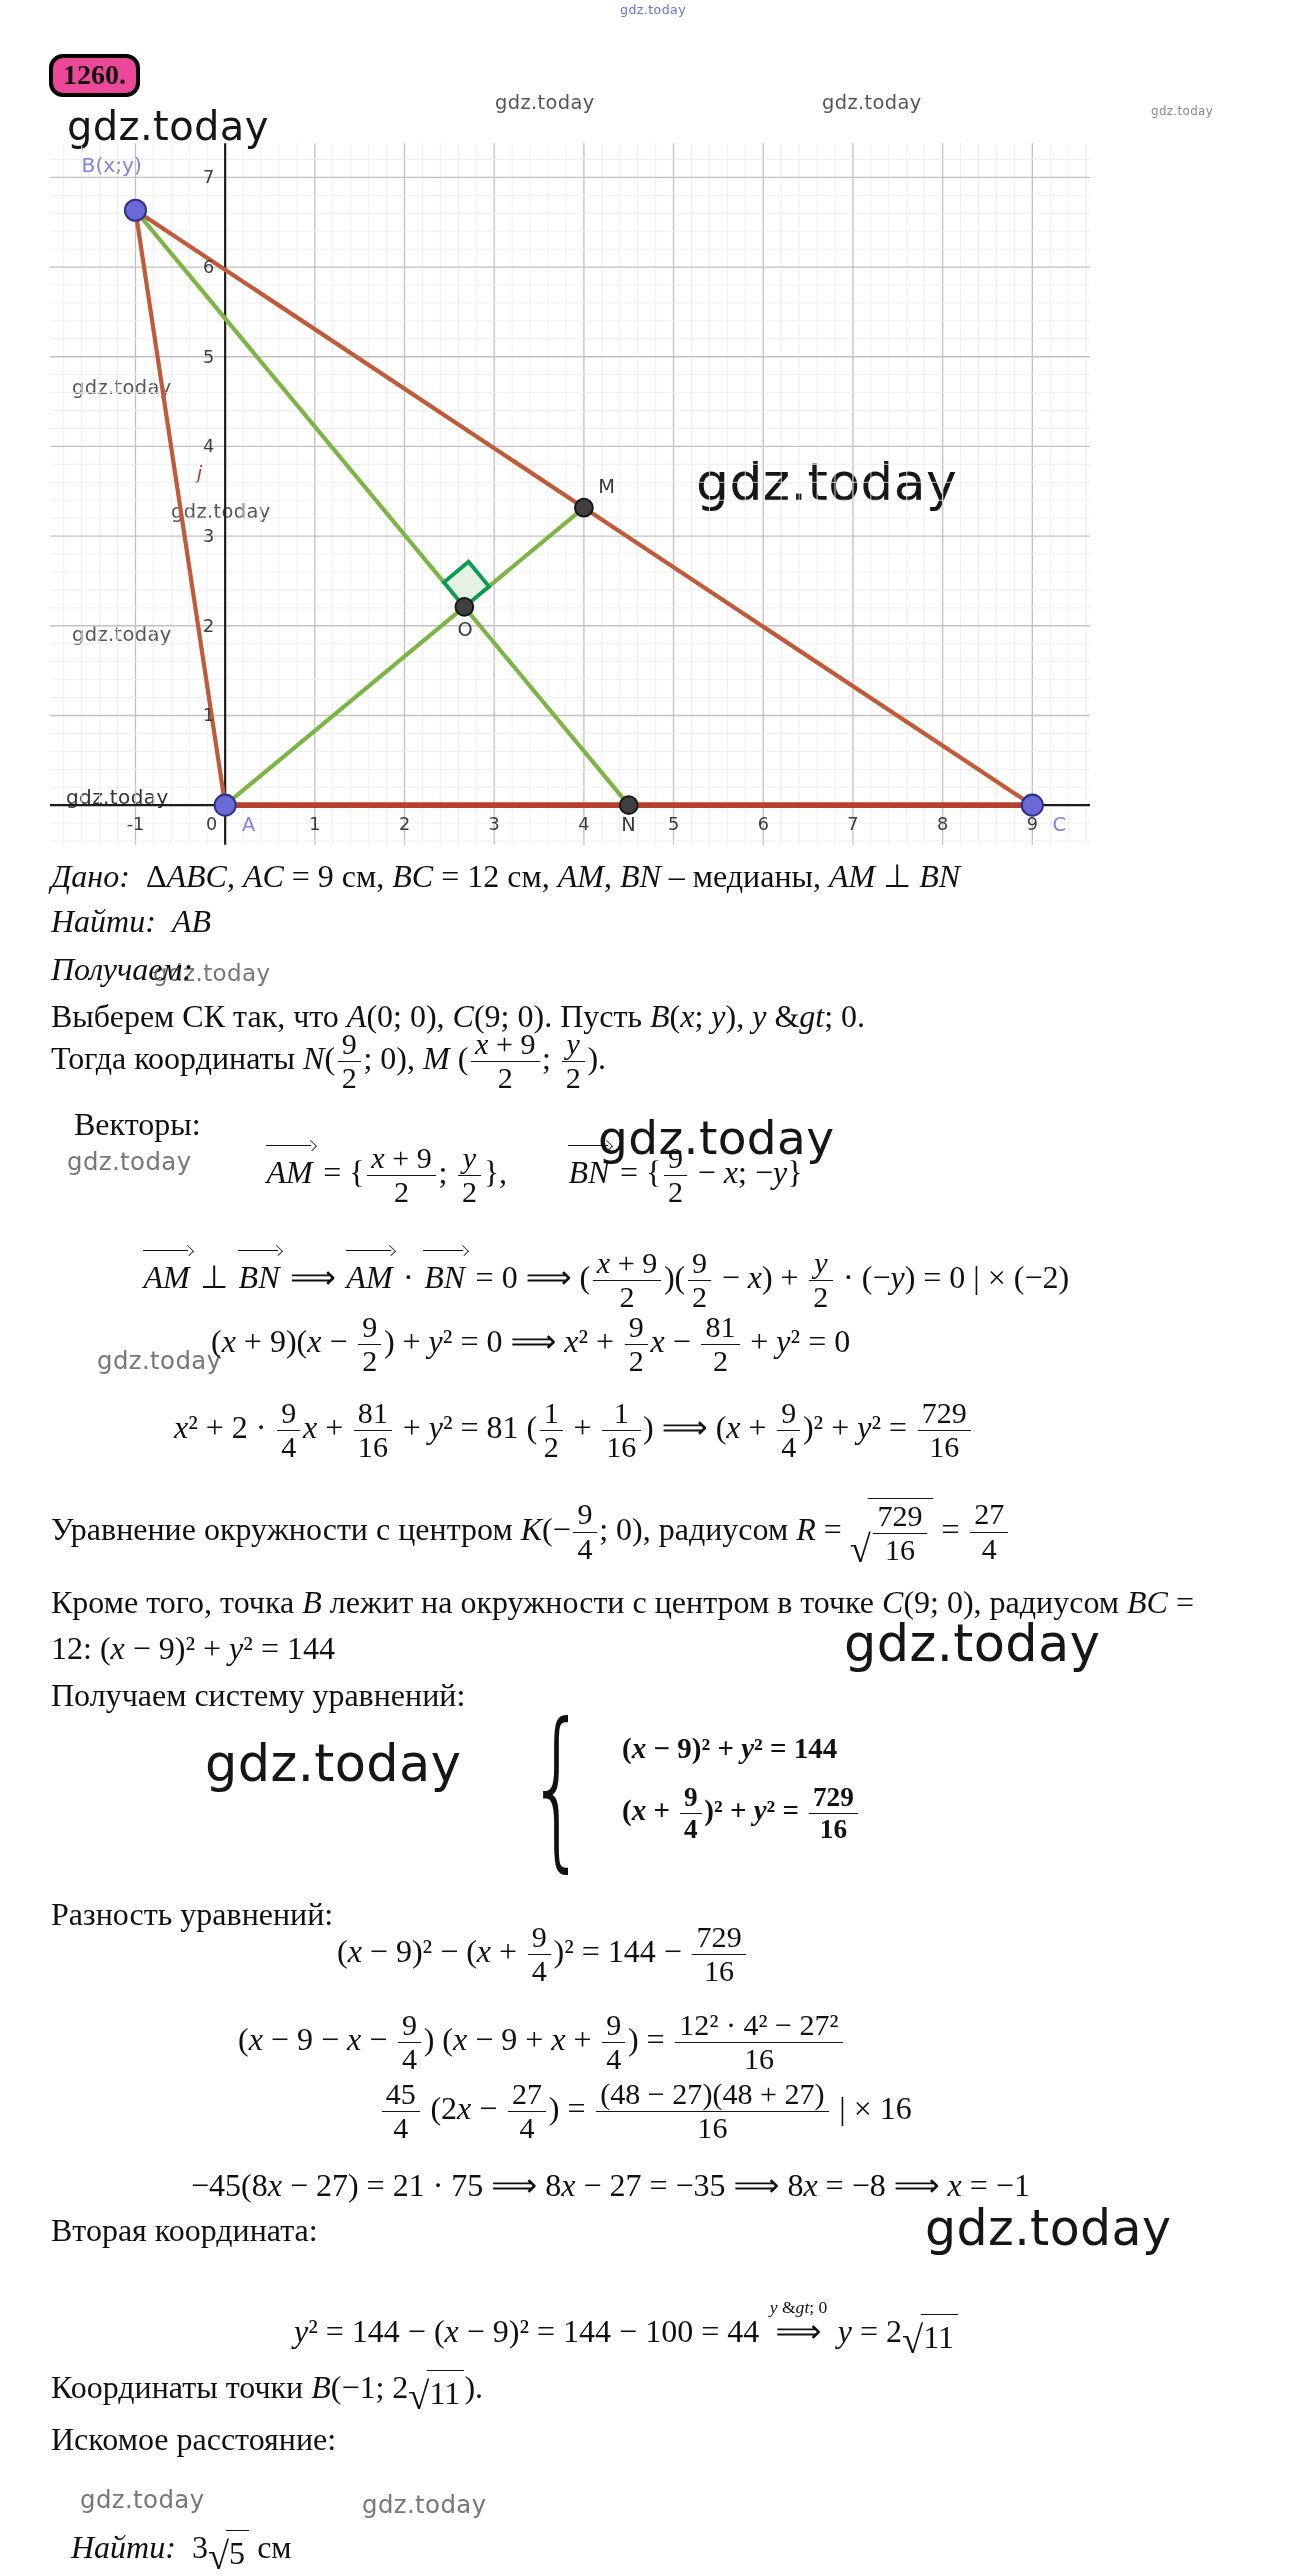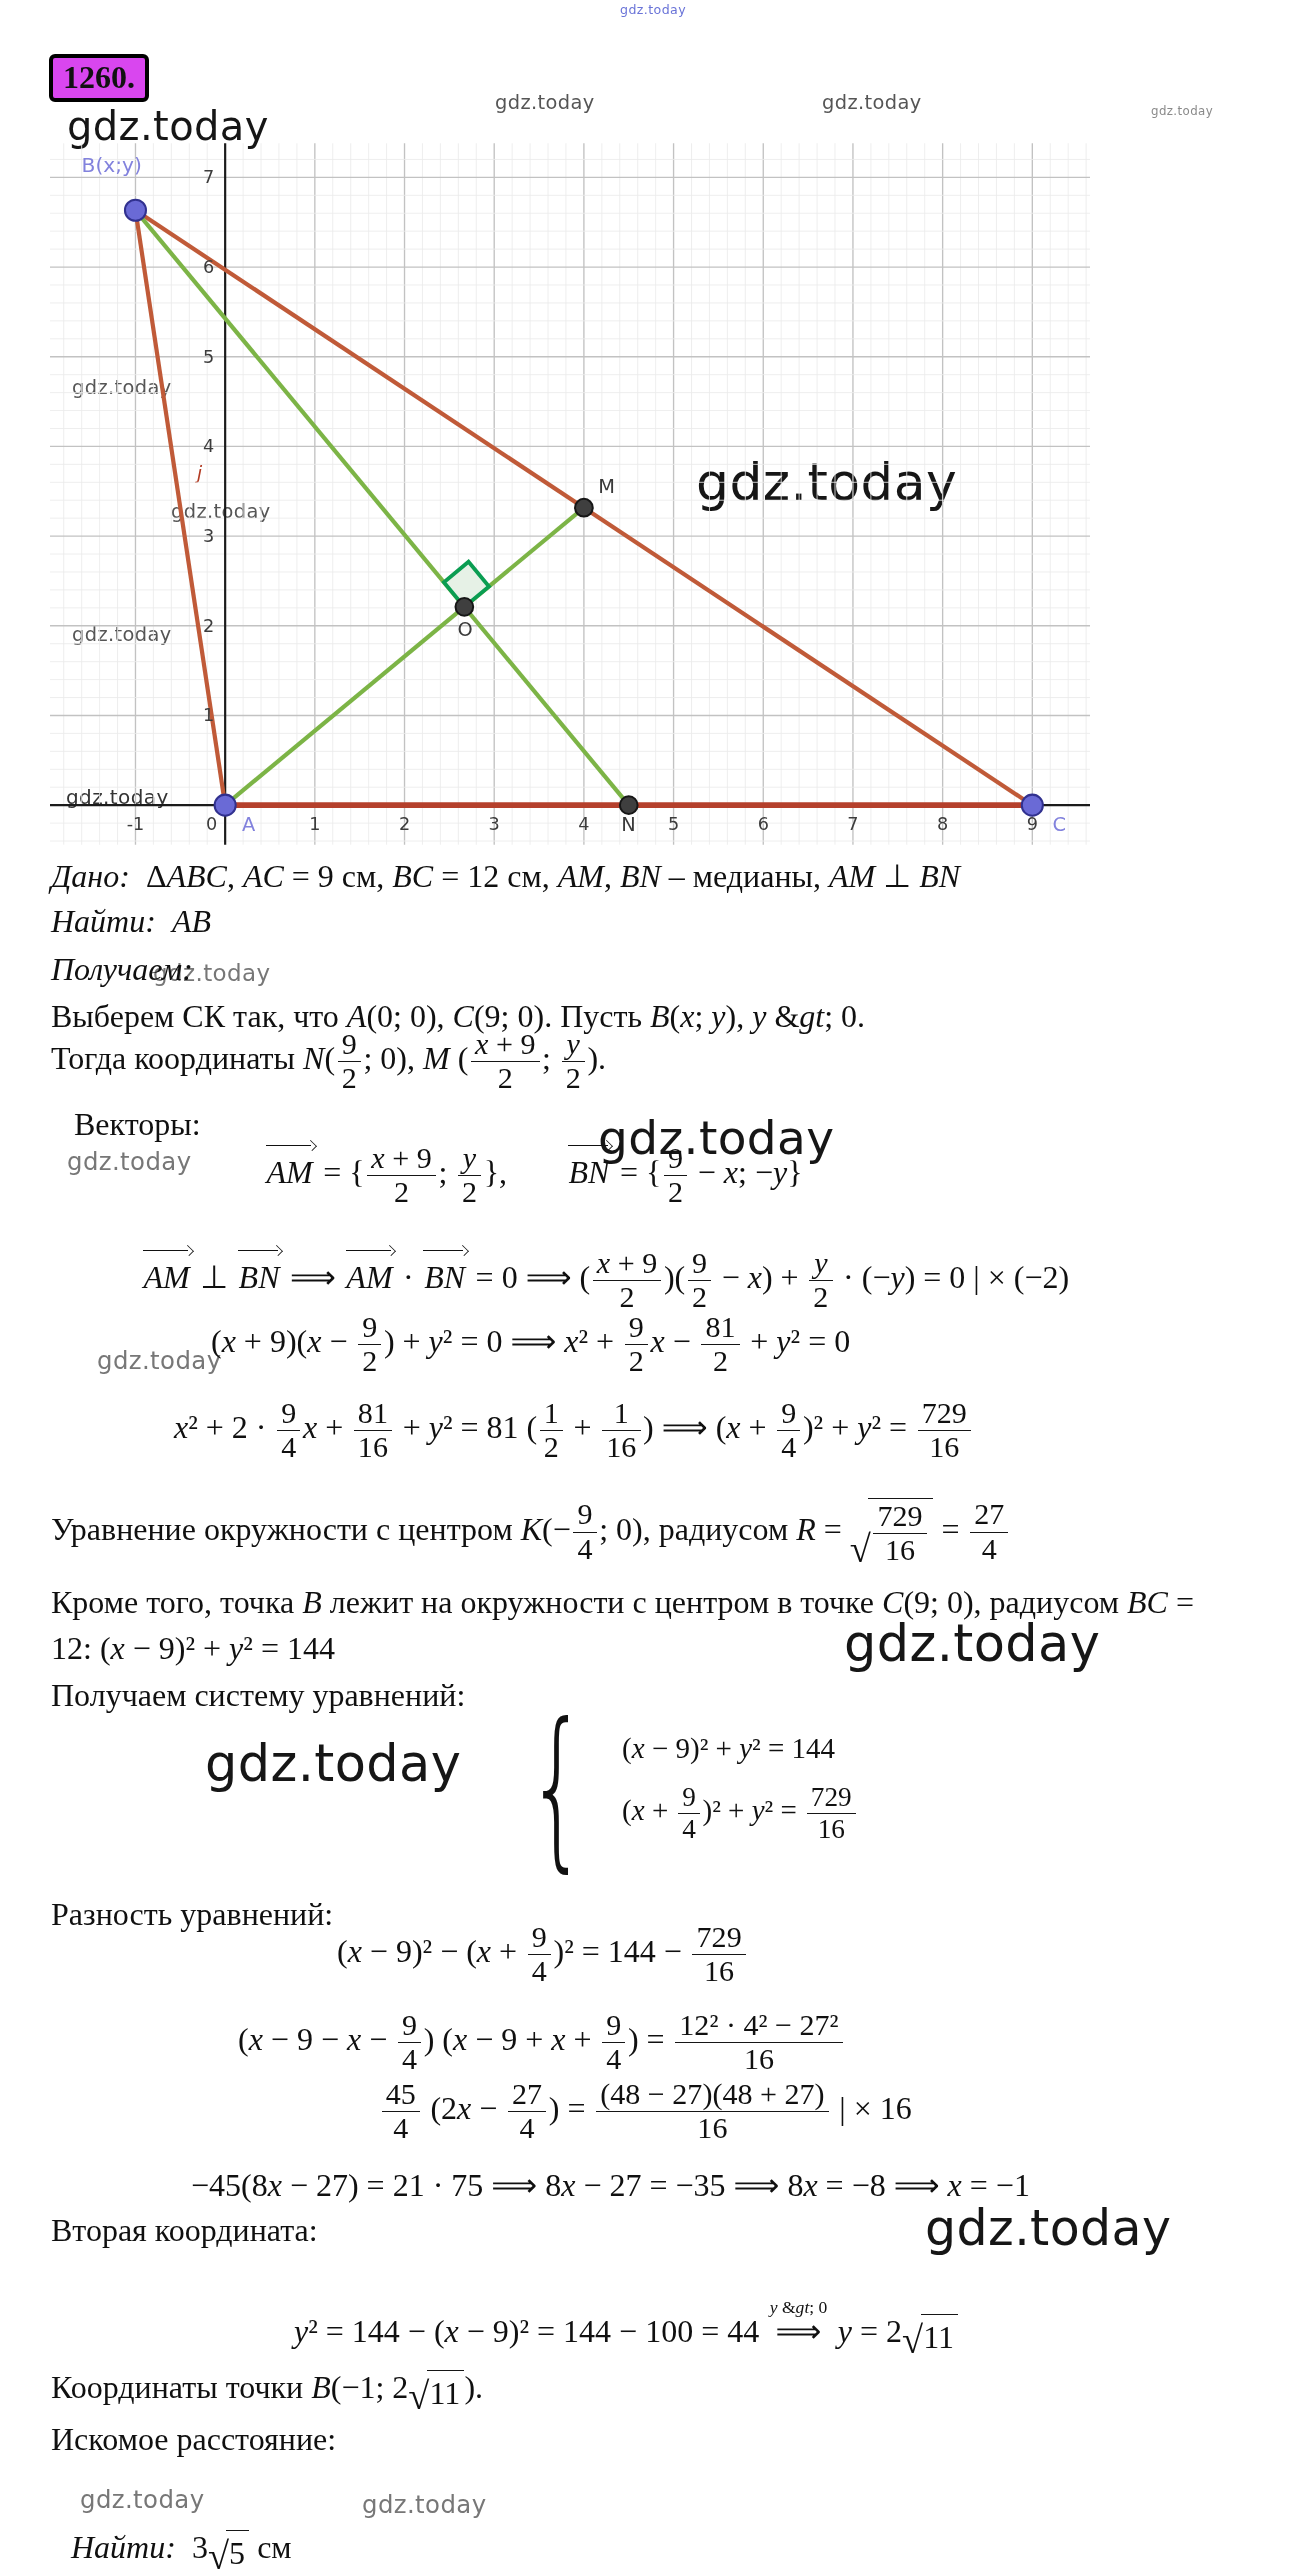--- a/index.html
+++ b/index.html
@@ -1,21 +1,21 @@
 <!DOCTYPE html>
 <html style="font-size:13.5px"><head>
 <meta charset="utf-8">
 <style>
   html,body{margin:0;padding:0;background:#ffffff;}
   #page{position:relative;width:1291px;height:2576px;background:#fff;overflow:hidden;
         font-family:"Liberation Serif",serif;color:#111;}
 
   
-  #problem-box{position:absolute;left:49px;top:54px;border:4.2px solid #000;border-radius:6px;
-        padding:0.8px 10px 2.5px;font-weight:bold;font-size:32px;background:#d946ef;}
+  #problem-box{position:absolute;left:49px;top:54px;border:4.2px solid #000;border-radius:14px;
+        padding:0.8px 10px 2.5px;font-weight:bold;font-size:28px;background:#ec4899;}
 
   
   .wm{position:absolute;font-family:"DejaVu Sans",sans-serif;white-space:nowrap;letter-spacing:0.4px;}
   #wm-top-blue{left:620px;top:1.7px;font-size:12.6px;color:#6a74d8;}
   #wm-tl{left:67px;top:103px;font-size:40px;color:#161616;}
   #wm-t1{left:495px;top:91px;font-size:19.4px;color:#555;}
   #wm-t2{left:822px;top:91px;font-size:19.4px;color:#555;}
   #wm-tr{left:1151px;top:104px;font-size:11.8px;color:#8a8a8a;}
   #wm-l1{left:72px;top:376px;font-size:19.4px;color:#555;}
   #wm-l2{left:171px;top:500px;font-size:19.4px;color:#555;}
@@ -71,21 +71,21 @@
   #l-perp{left:141px;top:1248px;}
   #l-exp1{left:211px;top:1312px;}
   #l-exp2{left:174px;top:1398px;}
   #l-circle{left:51px;top:1498px;}
   #l-krome{left:51px;top:1582px;}
   #l-eq12{left:51px;top:1628px;}
   #l-sys-head{left:51px;top:1675px;}
   #sys{position:absolute;left:527px;top:1708px;display:flex;align-items:center;}
   #sys .brace{font-size:173px;line-height:0.92;font-family:"DejaVu Sans",sans-serif;font-weight:200;
        transform:scaleX(0.55);transform-origin:left center;margin-right:-15px;}
-  #sys .rows{display:flex;flex-direction:column;}
+  #sys .rows{display:flex;flex-direction:column;font-weight:bold;}
   #sys .rows .line2{font-size:29px;white-space:nowrap;}
   #sys .rows .line2:first-child{margin-bottom:18.5px;}
   #l-raznost{left:51px;top:1894px;}
   #l-d1{left:337px;top:1922px;}
   #l-d2{left:238px;top:2010px;}
   #l-d3{left:379px;top:2079px;}
   #l-d4{left:191px;top:2165px;}
   #l-vtoraya{left:51px;top:2210px;}
   #l-y2{left:282px;top:2311px;margin-left:12px;}
   #l-koord{left:51px;top:2367px;}

